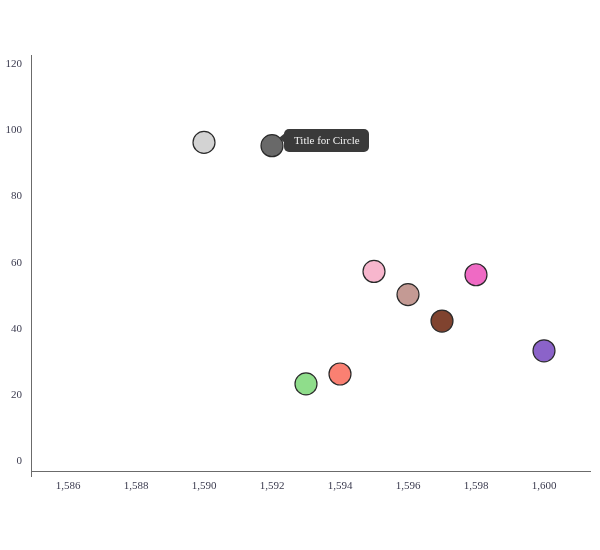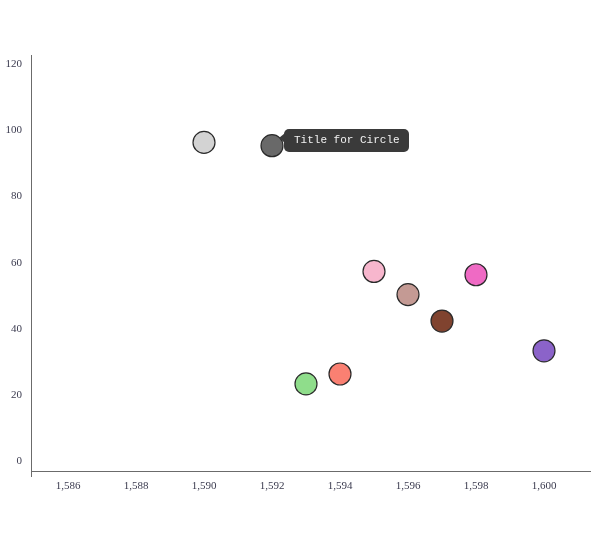--- a/index.html
+++ b/index.html
@@ -47,21 +47,21 @@
   }
   .data-point {
     stroke: #2a2a2a;
     stroke-width: 1.2;
   }
   #tooltip {
     position: absolute;
     box-sizing: border-box;
     background: #3a3a3a;
     color: #f2f2f2;
-    font-family: Liberation Mono, monospace;
+    font-family: Liberation Serif, serif;
     font-size: 11px;
     line-height: 1;
     padding: 6px 9px 6px 10px;
     border-radius: 5px;
     white-space: nowrap;
     pointer-events: none;
   }
   #tooltip-arrow {
     position: absolute;
     width: 0;

